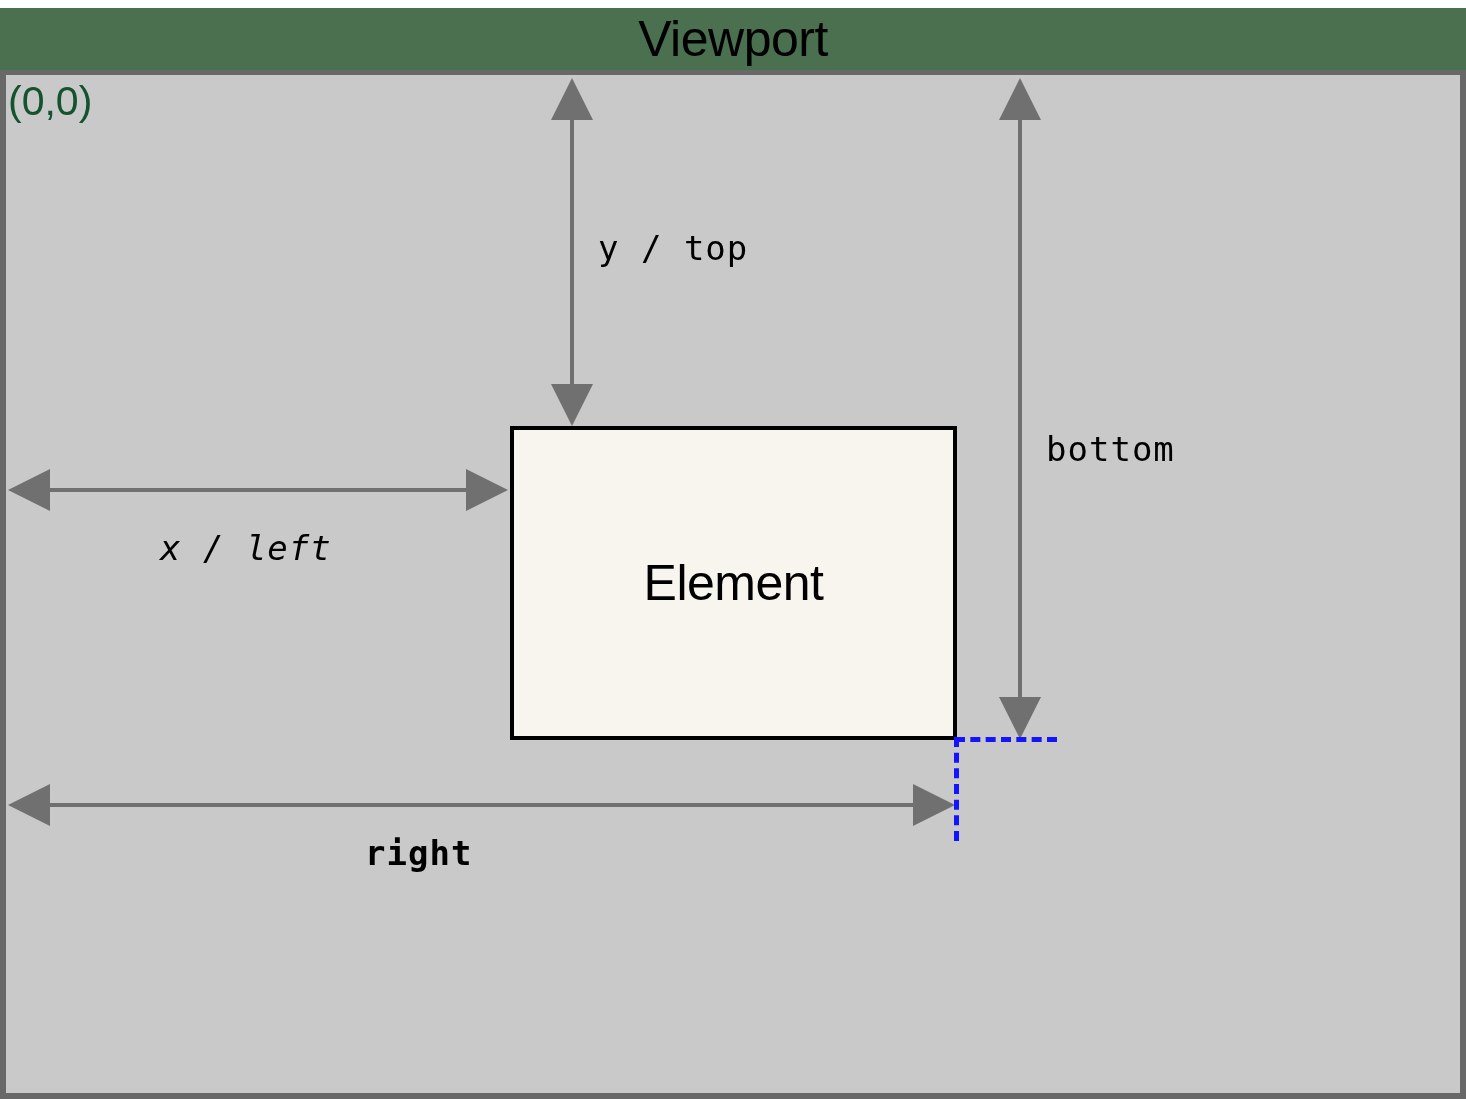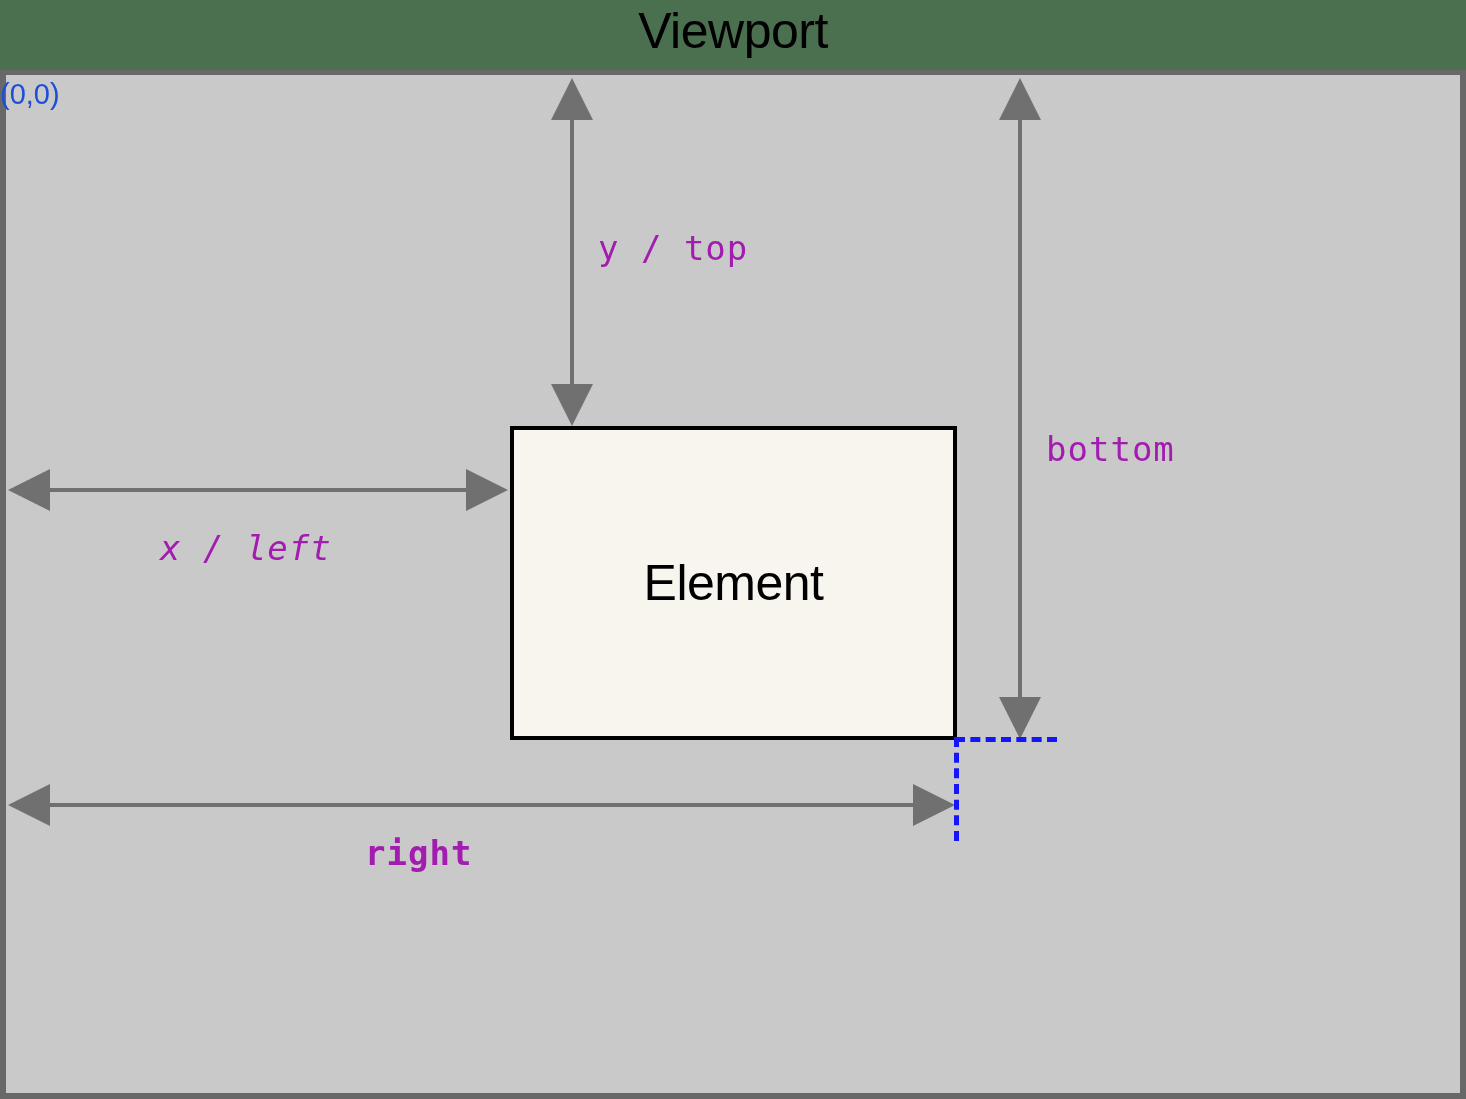--- a/index.html
+++ b/index.html
@@ -14,21 +14,21 @@
     position: relative;
     width: 1466px;
     height: 1099px;
     overflow: hidden;
     background: #ffffff;
   }
   
   #header-band {
     position: absolute;
     left: 0;
-    top: 0;
+    top: 8px;
     width: 1466px;
     height: 70px;
     background: #4a7050;
     box-sizing: border-box;
   }
   #header-title {
     position: absolute;
     left: 0;
     top: -2px;
     width: 1466px;
@@ -49,25 +49,25 @@
     top: 70px;
     width: 1466px;
     height: 1029px;
     box-sizing: border-box;
     background: #c9c9c9;
     border: 6px solid #686868;
     border-top-width: 5px;
   }
   #origin-label {
     position: absolute;
-    left: 0;
+    left: 8px;
     top: 78px;
     font-family: "Liberation Sans", sans-serif;
-    font-size: 29px;
-    color: #1d4ed8;
+    font-size: 41px;
+    color: #14532d;
     white-space: nowrap;
   }
   
   #element-box {
     position: absolute;
     left: 510px;
     top: 426px;
     width: 447px;
     height: 314px;
     box-sizing: border-box;
@@ -124,21 +124,21 @@
   .head-right {
     border-top: 21px solid transparent;
     border-bottom: 21px solid transparent;
     border-left: 42px solid #707070;
   }
   
   .dim-label {
     position: absolute;
     font-family: "DejaVu Sans Mono", monospace;
     font-size: 34px;
-    color: #a21caf;
+    color: #000000;
     white-space: nowrap;
     letter-spacing: 1px;
     text-align: right;
   }
   
   #guide-h {
     position: absolute;
     left: 955px;
     top: 737px;
     width: 102px;

